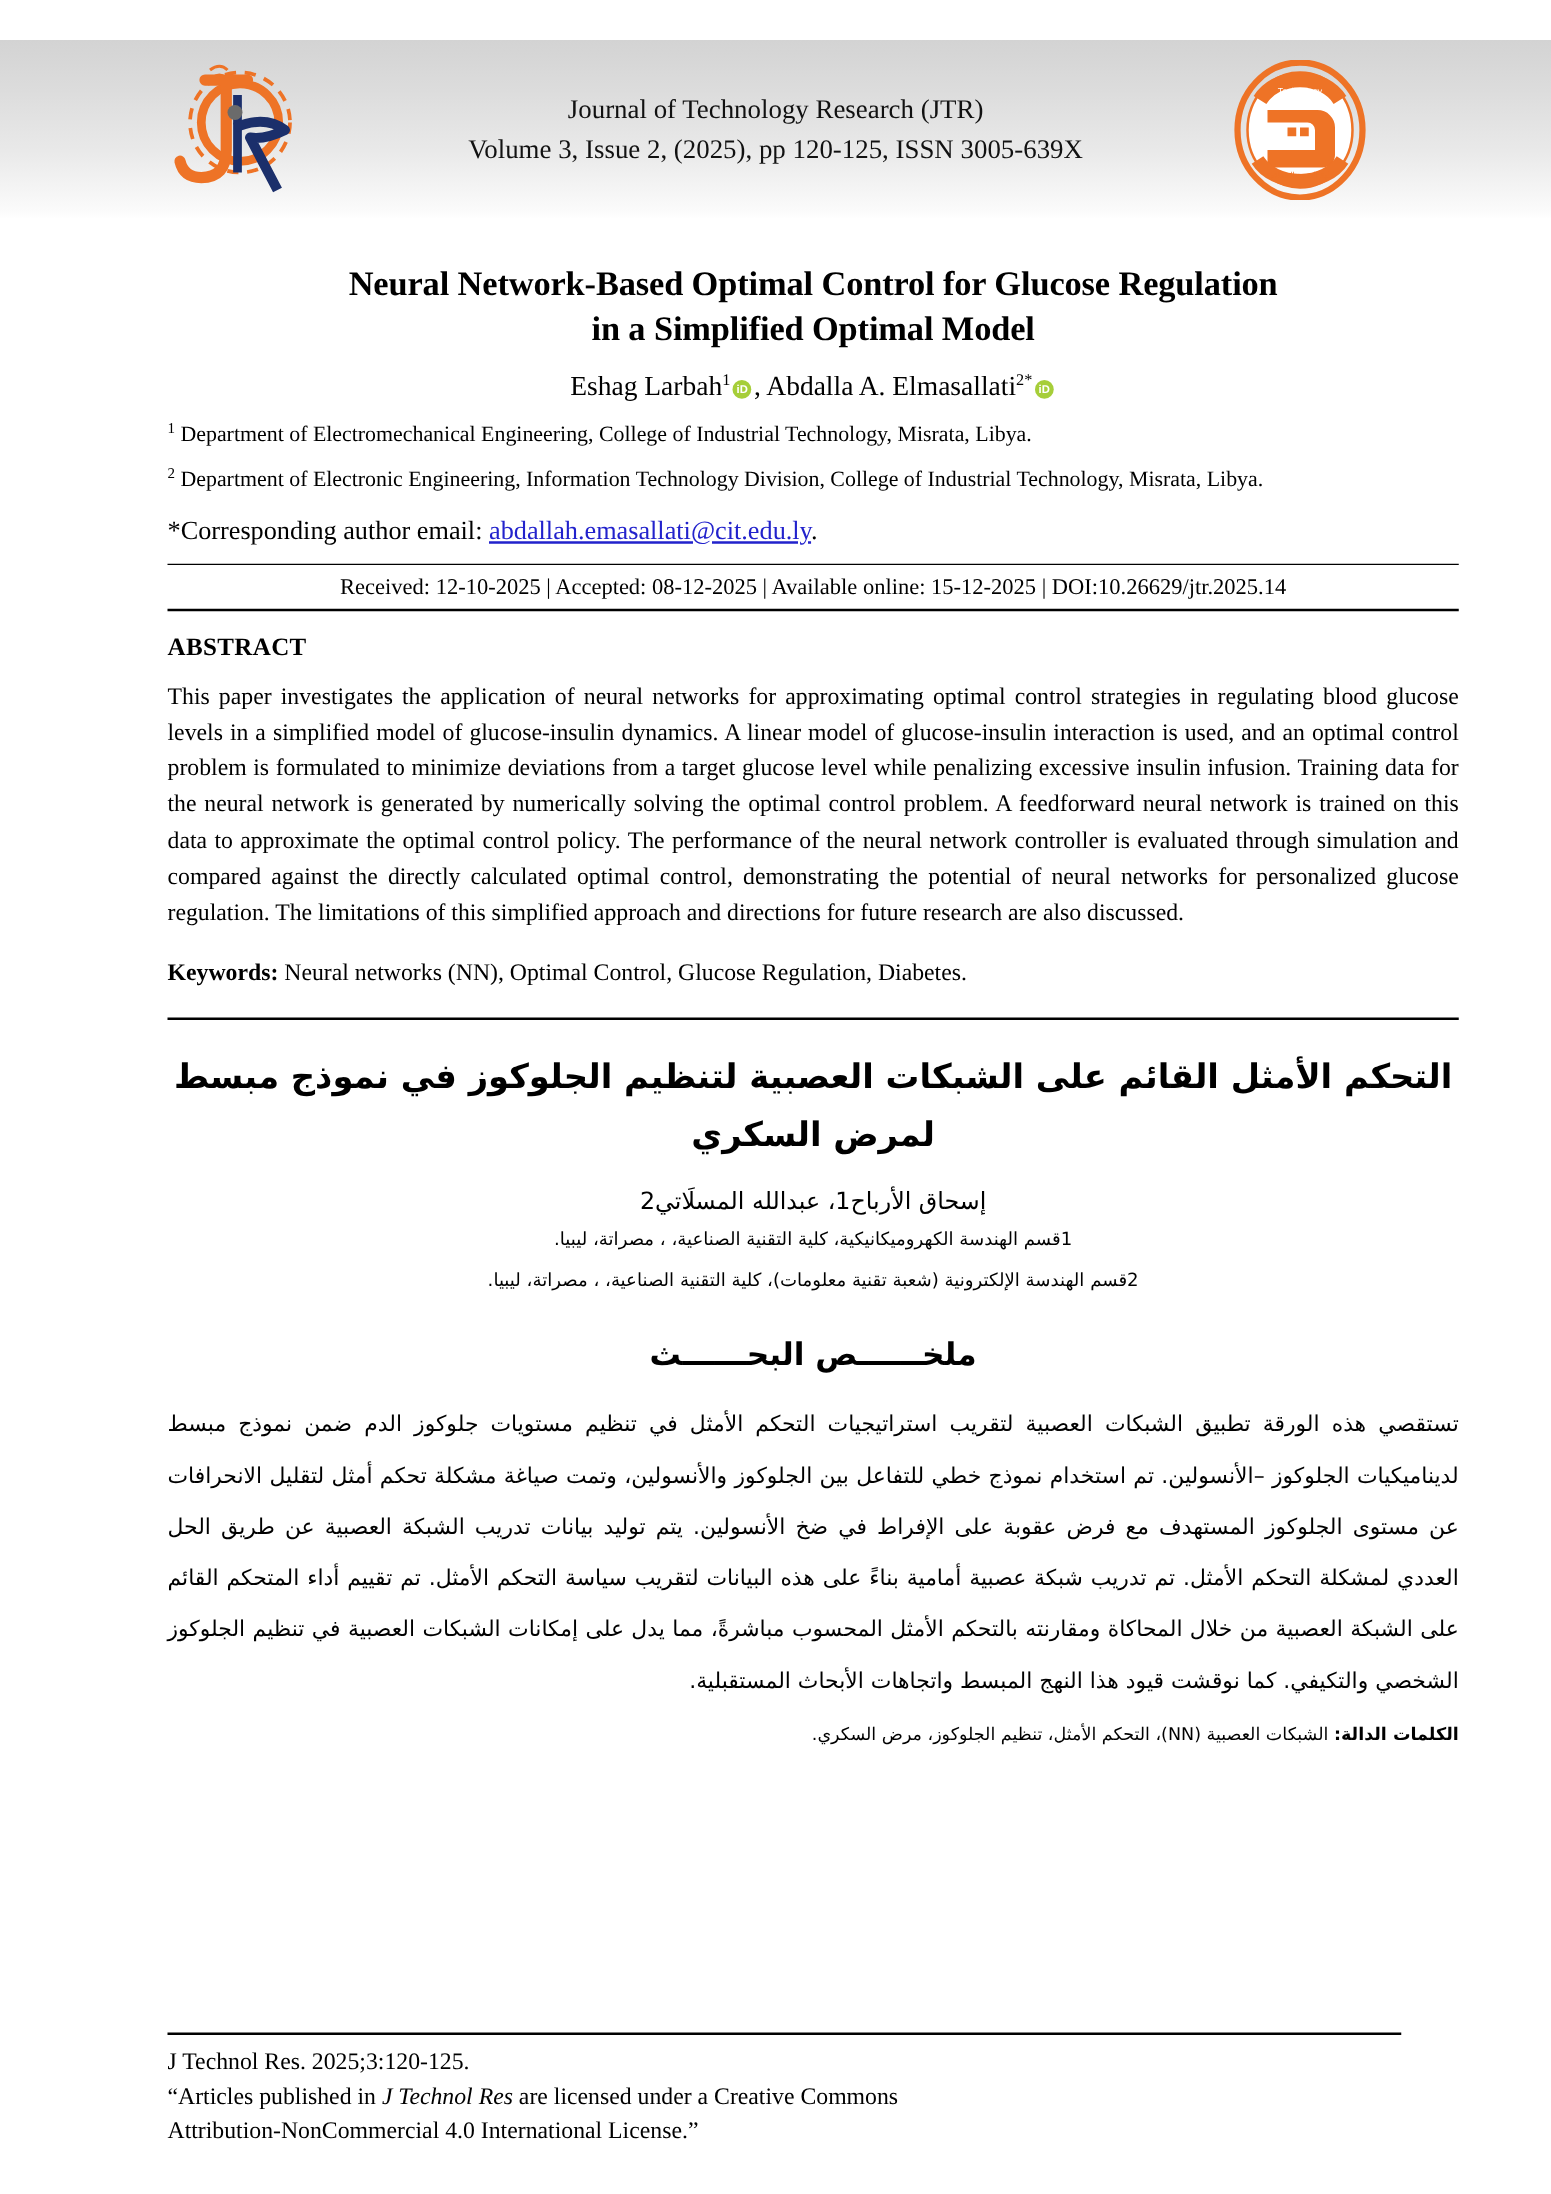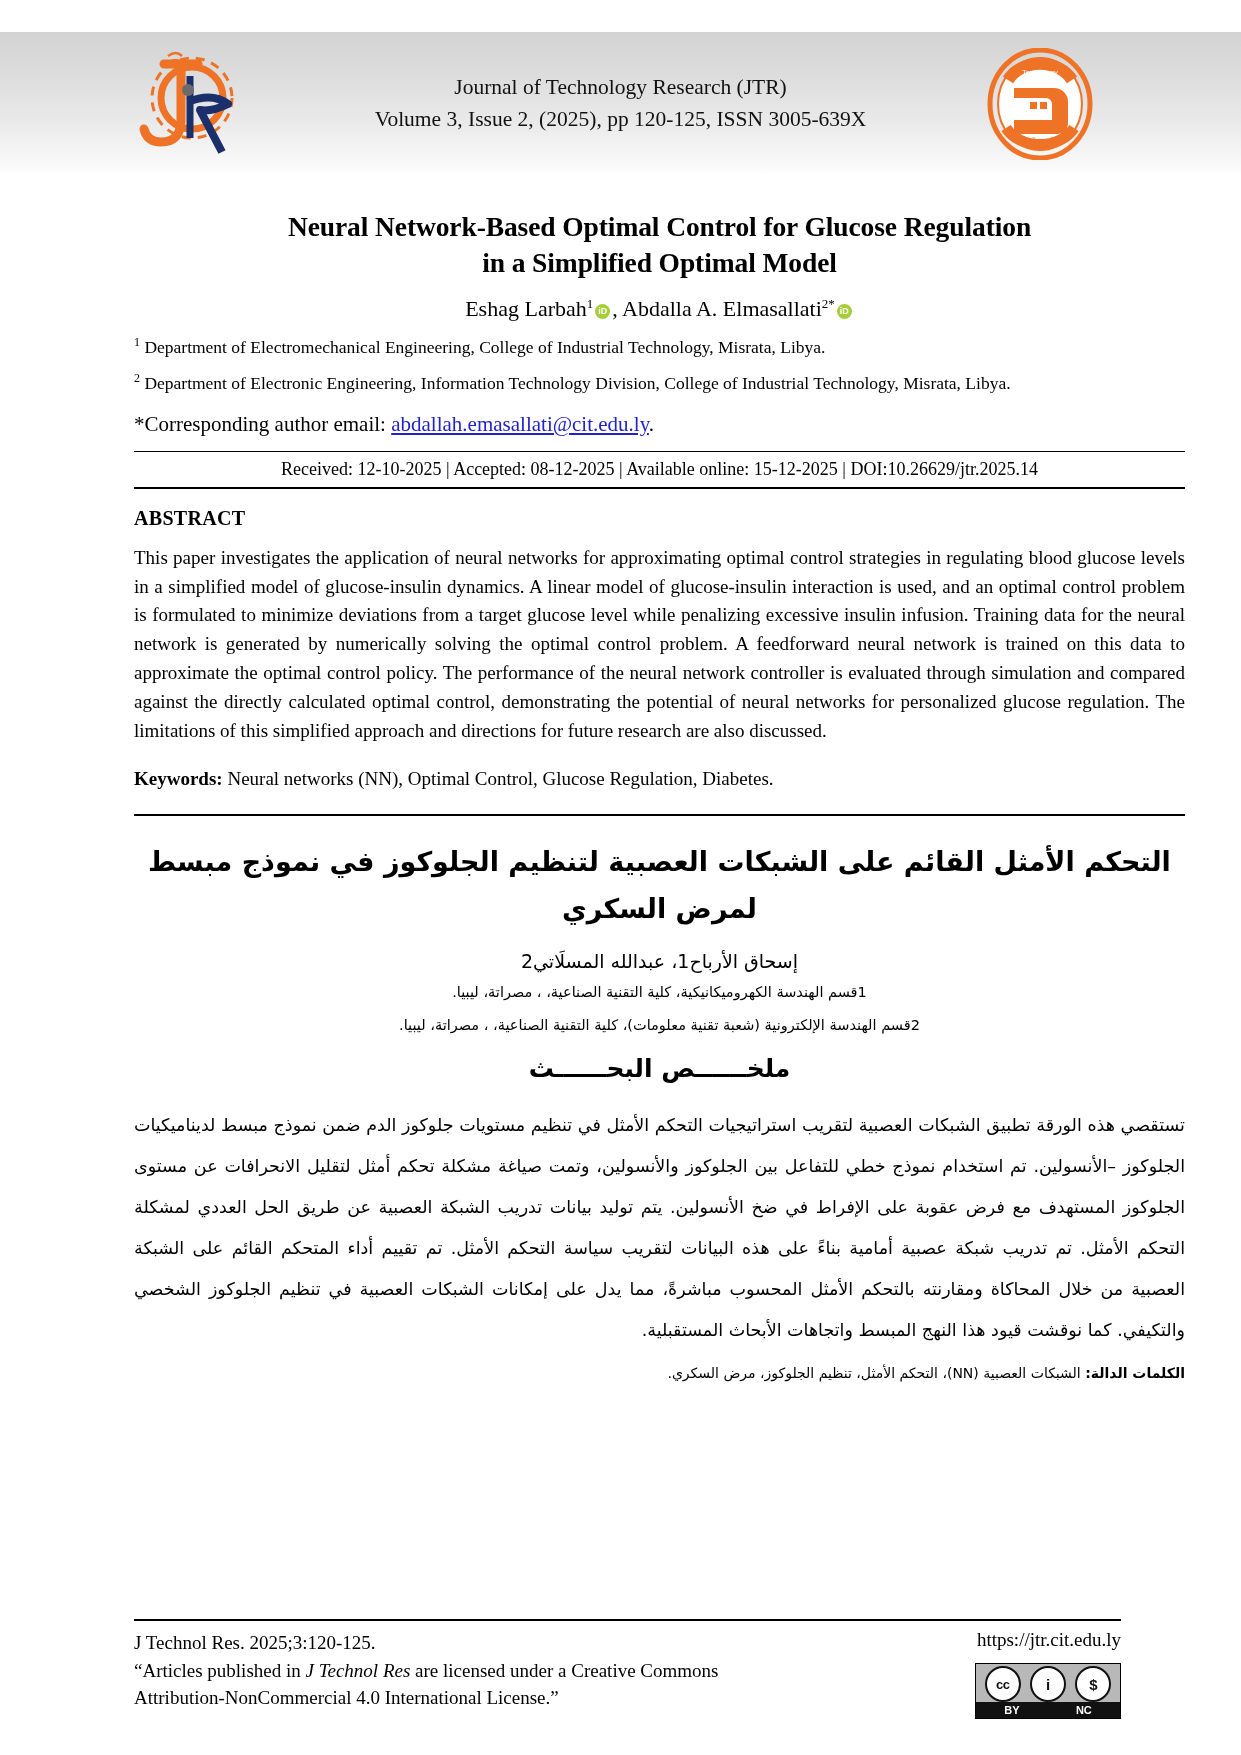--- a/index.html
+++ b/index.html
@@ -43,21 +43,21 @@
   .masthead-text {
     text-align: center;
     line-height: 1.45;
     font-size: 21.5px;
     color: #111;
   }
   .masthead-text div { white-space: nowrap; }
 
   
   .page {
-    padding: 0 56px 0 134px;
+    padding: 0 74px 0 134px;
   }
 
   .paper-title {
     text-align: center;
     font-size: 27.5px;
     font-weight: bold;
     line-height: 1.30;
     margin-top: 34px;
     letter-spacing: -0.1px;
   }
@@ -163,21 +163,21 @@
     font-size: 14.5px;
     line-height: 1.7;
     margin-top: 8px;
     font-family: "DejaVu Sans", "Liberation Sans", sans-serif;
   }
   .ar-abstract-head {
     direction: rtl;
     text-align: center;
     font-size: 25px;
     font-weight: bold;
-    margin-top: 16px;
+    margin-top: 31px;
     letter-spacing: 1px;
     font-family: "DejaVu Sans", "Liberation Sans", sans-serif;
   }
   .ar-body {
     direction: rtl;
     text-align: justify;
     font-size: 17.5px;
     line-height: 2.35;
     margin-top: 22px;
     font-family: "DejaVu Sans", "Liberation Sans", sans-serif;
@@ -352,28 +352,14 @@
   <hr class="hr-footer">
   <div class="footer-row">
     <div class="footer-left">
       <div>J Technol Res. 2025;3:120-125.</div>
       <div>
         <span>“Articles published in </span><span class="it">J Technol Res</span><span> are licensed under a Creative Commons</span>
       </div>
       <div>Attribution-NonCommercial 4.0 International License.”</div>
     </div>
 
-    <div class="footer-right">
-      <div class="footer-url">https://jtr.cit.edu.ly</div>
-      <div class="cc-badge">
-        <div class="cc-top">
-          <div class="cc-circle wide">cc</div>
-          <div class="cc-circle">i</div>
-          <div class="cc-circle">$</div>
-        </div>
-        <div class="cc-bottom">
-          <span>BY</span>
-          <span>NC</span>
-        </div>
-      </div>
-    </div>
   </div>
 </div>
 
 </body></html>

